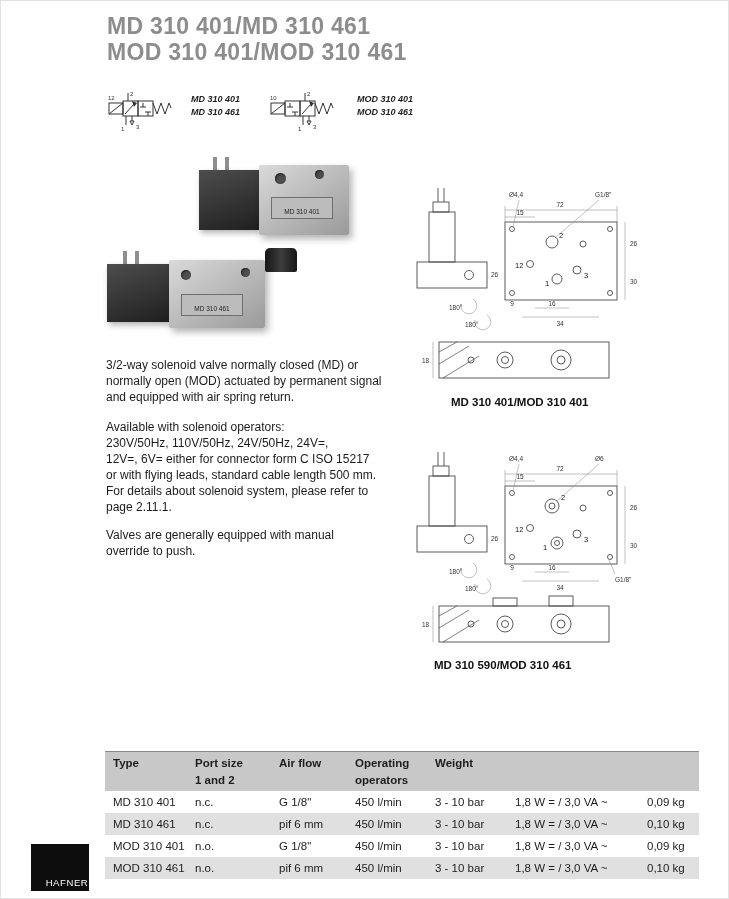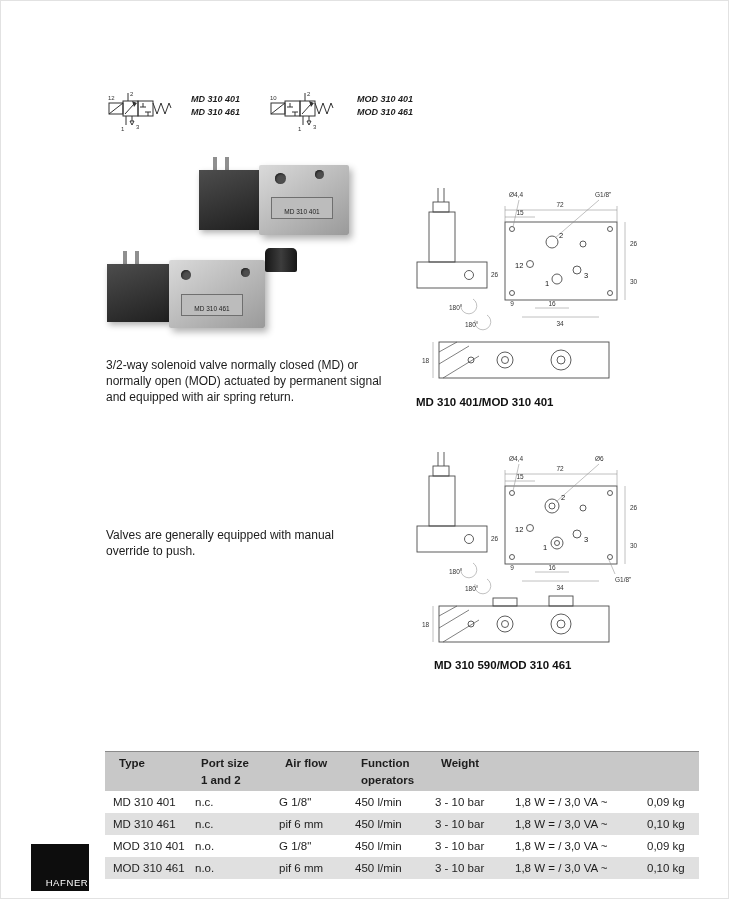--- a/index.html
+++ b/index.html
@@ -86,31 +86,31 @@
   .draw1 { left:408px; top:183px; }
   .draw2 { left:408px; top:447px; }
   .draw .ln  { stroke:#4b4b4b; fill:none; stroke-width:0.9; }
   .draw .ln2 { stroke:#4b4b4b; fill:none; stroke-width:0.7; }
   .draw .dim { stroke:#8e8e8e; fill:none; stroke-width:0.55; }
   .draw text { fill:#333; font-size:6.5px; font-family:"Liberation Sans", sans-serif; }
   .draw text.pt { font-size:7.5px; fill:#111; }
   .caption {
     position:absolute; font-size:11.5px; font-weight:bold; color:#111;
   }
-  .caption1 { left:415px; top:395px; }
+  .caption1 { left:450px; top:395px; }
   .caption2 { left:433px; top:658px; }
 
   
   .table { position:absolute; left:104px; top:750px; width:594px; font-size:11.5px; }
   .thead {
     display:grid; grid-template-columns:82px 84px 76px 80px 80px 132px 60px;
     background:#c8c8c8; border-top:1px solid #8a8a8a;
     font-weight:bold; height:40px; align-content:center;
   }
-  .thead .th { padding-left:14px; line-height:1.45; }
+  .thead .th { padding-left:8px; line-height:1.45; }
   .trow {
     display:grid; grid-template-columns:82px 84px 76px 80px 80px 132px 60px;
     height:22px; align-items:center;
   }
   .trow > div { padding-left:8px; }
   .trow.alt { background:#e0e0e0; }
 
   
   .brandbox {
     position:absolute; left:30px; top:843px; width:58px; height:47px; background:#0d0d0d;
@@ -118,20 +118,24 @@
   .brandbox span {
     position:absolute; left:0; right:0; bottom:3px; text-align:center;
     color:#ffffff; font-size:9.5px; letter-spacing:0.6px;padding-left:14px;
   }
 </style>
 </head>
 <body>
 
 <div class="page">
 
+  <div class="title">
+    <div>MD 310 401/MD 310 461</div>
+    <div>MOD 310 401/MOD 310 461</div>
+  </div>
 
   <svg class="sym sym1" viewBox="0 0 92 46" width="92" height="46">
     <rect x="22" y="14" width="15" height="15"></rect>
     <rect x="37" y="14" width="15" height="15"></rect>
     <rect x="8" y="16" width="14" height="11"></rect>
     <line x1="8" y1="27" x2="22" y2="16"></line>
     <polyline points="52,16 56,27 60,16 64,27 68,16 70,21"></polyline>
     <line x1="24" y1="27" x2="33" y2="17"></line>
     <polygon points="31,14 36,16 33,20"></polygon>
     <line x1="42" y1="16" x2="42" y2="20"></line>
@@ -193,20 +197,26 @@
       <div class="silencer"></div>
       <div class="hole hole-a"></div>
       <div class="hole hole-b"></div>
       <div class="sticker">MD 310 461</div>
     </div>
   </div>
 
   <div class="desc desc1">3/2-way solenoid valve normally closed (MD) or
 normally open (MOD) actuated by permanent signal
 and equipped with air spring return.</div>
+  <div class="desc desc2">Available with solenoid operators:
+230V/50Hz, 110V/50Hz, 24V/50Hz, 24V=,
+12V=, 6V= either for connector form C ISO 15217
+or with flying leads, standard cable length 500 mm.
+For details about solenoid system, please refer to
+page 2.11.1.</div>
   <div class="desc desc3">Valves are generally equipped with manual
 override to push.</div>
 
   <svg class="draw draw1" viewBox="0 0 245 205" width="245" height="205">
     <g class="ln">
       <line x1="29" y1="4" x2="29" y2="18"></line>
         <line x1="35" y1="4" x2="35" y2="18"></line>
       <rect x="24" y="18" width="16" height="10"></rect>
       <rect x="20" y="28" width="26" height="50"></rect>
       <rect x="8" y="78" width="70" height="26"></rect>
@@ -351,21 +361,21 @@
       </div>
       <div class="th">
         <div>Port size</div>
           <div>1 and 2</div>
       </div>
       <div class="th">
         <div>Air flow</div>
           <div></div>
       </div>
       <div class="th">
-        <div>Function</div>
+        <div>Operating</div>
           <div>operators</div>
       </div>
       <div class="th">
         <div>Weight</div>
           <div></div>
       </div>
     </div>
 
     <div class="trow">
       <div>MD 310 401</div>

